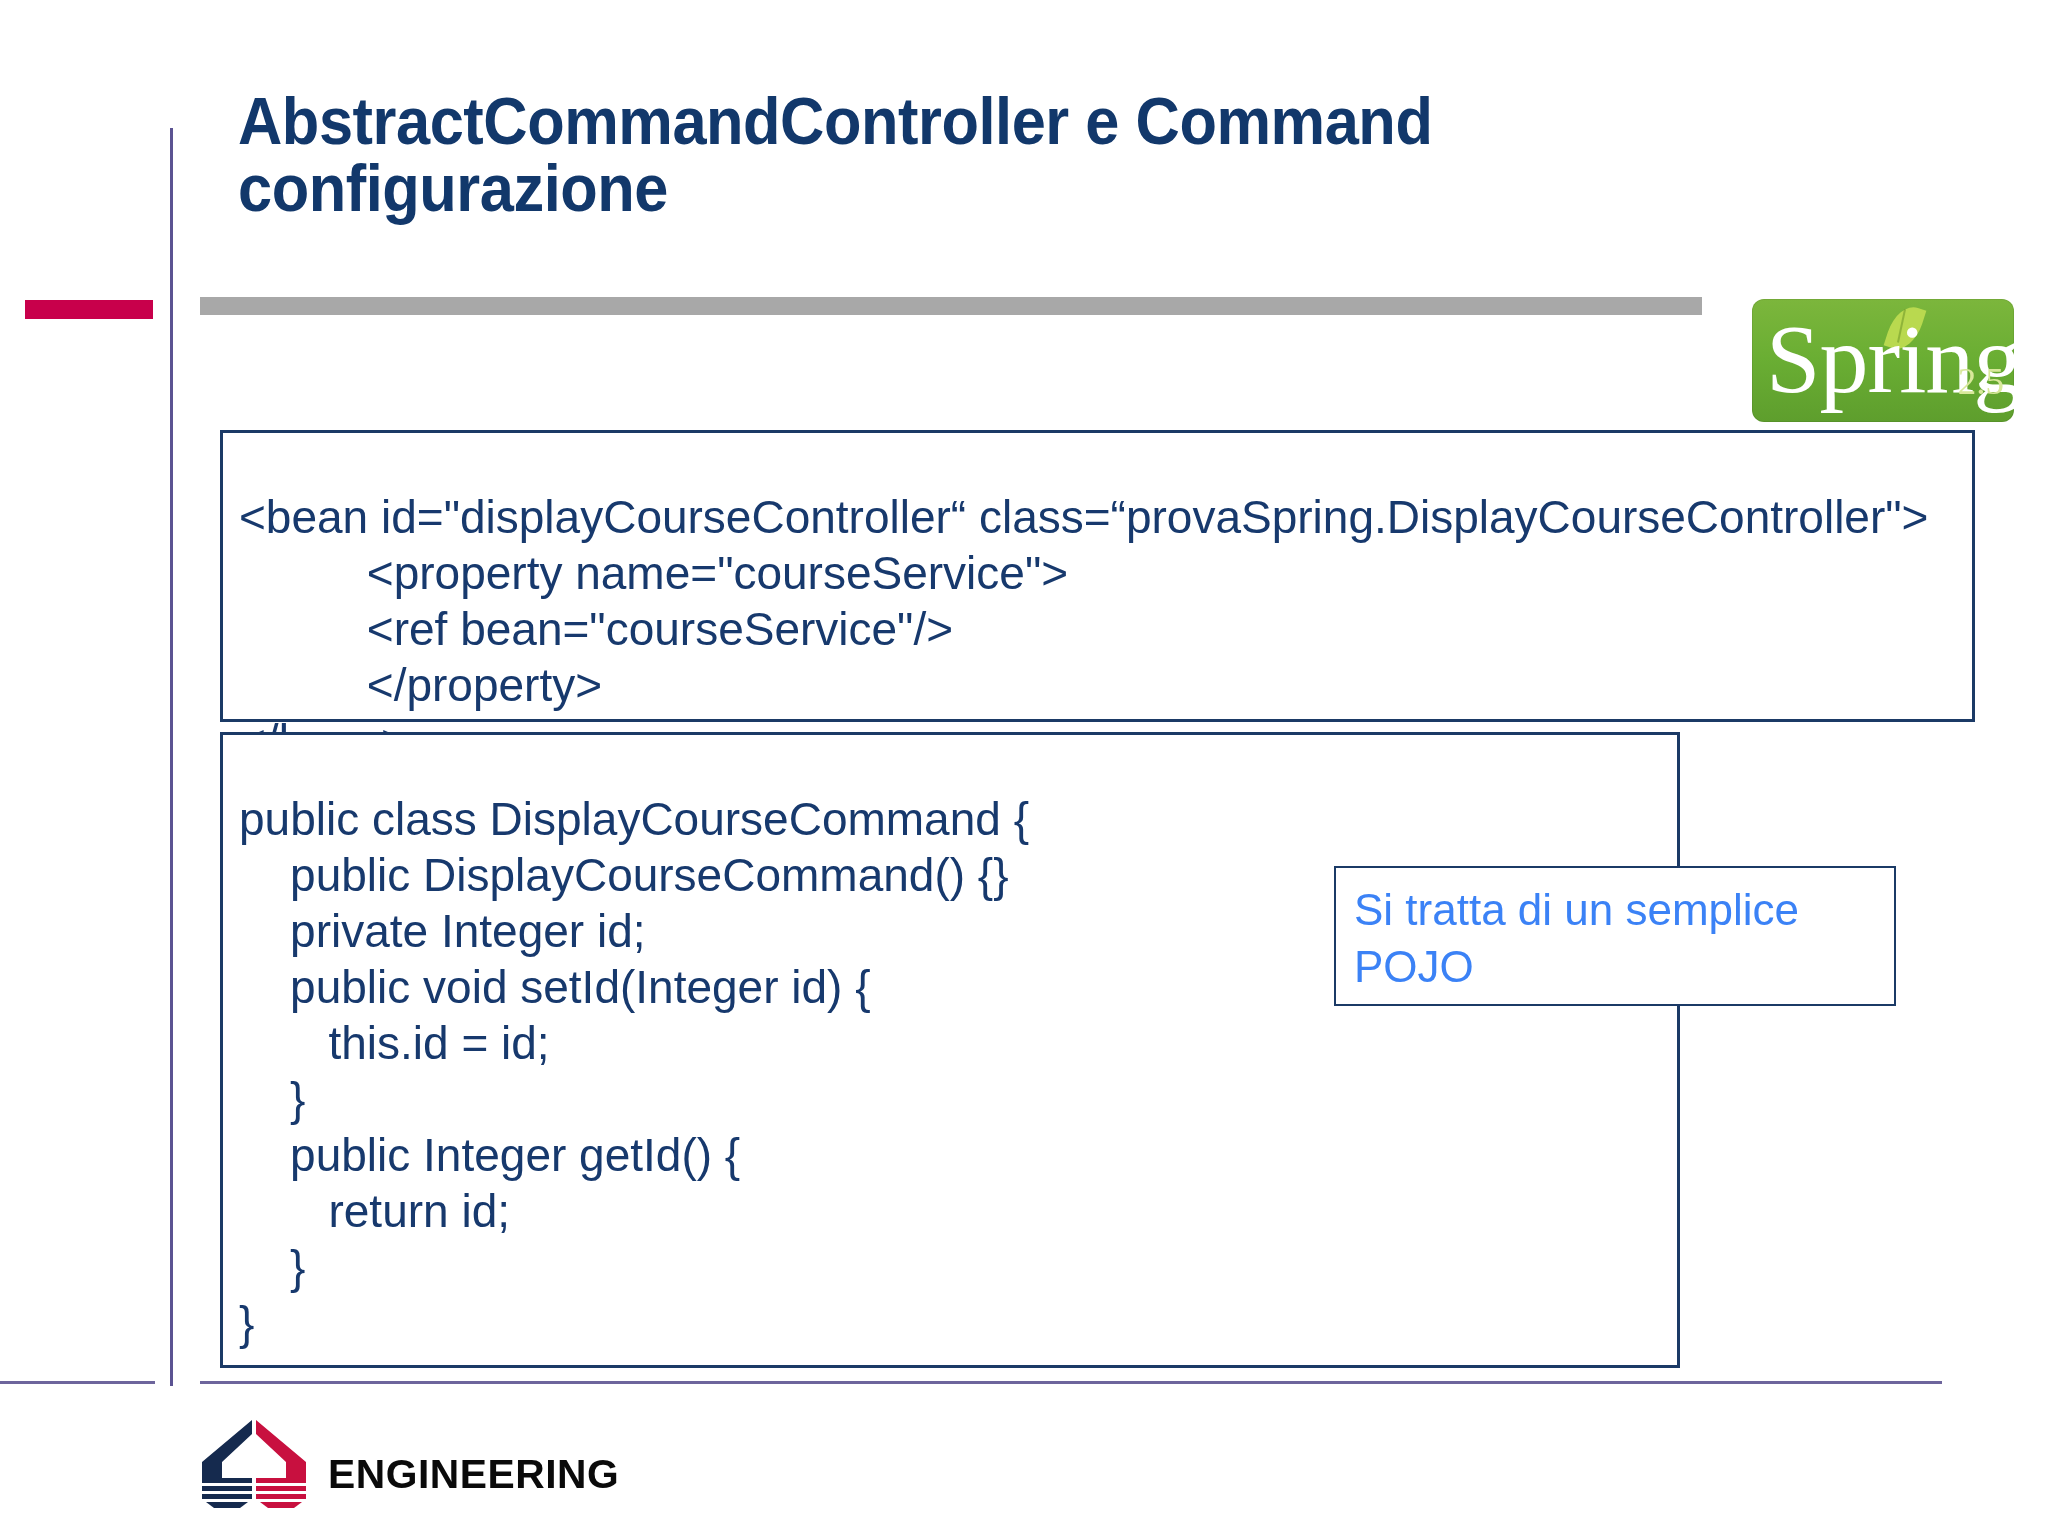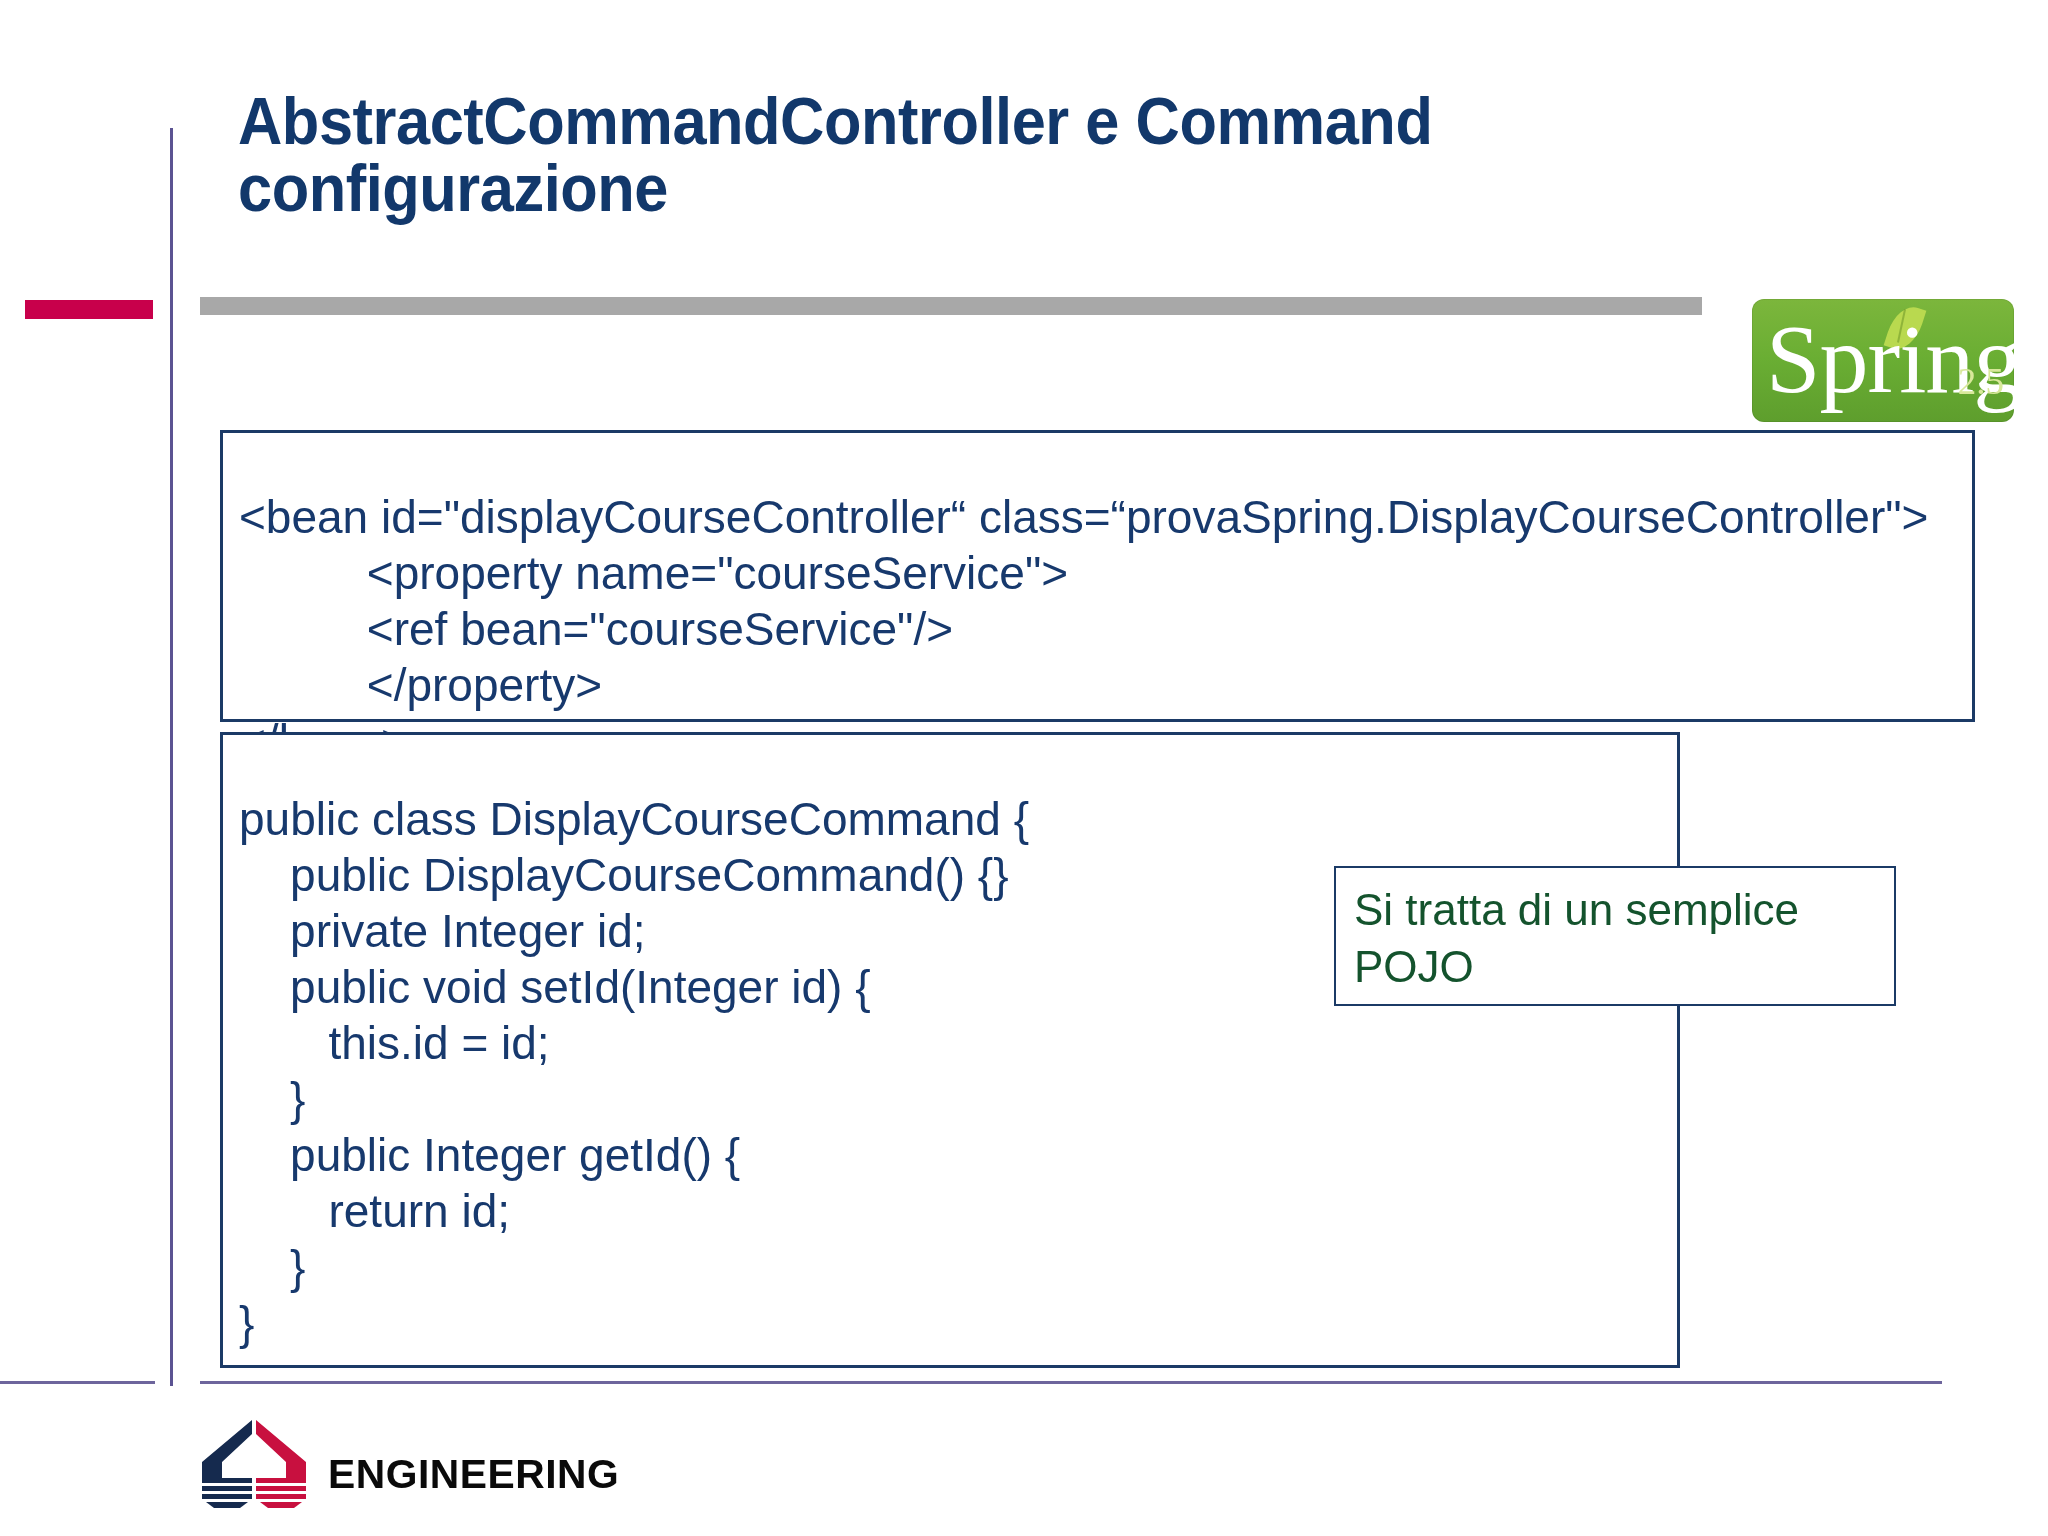--- a/index.html
+++ b/index.html
@@ -169,21 +169,21 @@
     height: 140px;
     border: 2px solid #1b3a66;
     box-sizing: border-box;
     background: #ffffff;
   }
   .callout-text {
     position: absolute;
     left: 18px;
     top: 13px;
     width: 530px;
-    color: #14532d;
+    color: #3b82f6;
     font-family: "Liberation Sans", "DejaVu Sans", sans-serif;
     font-size: 44px;
     line-height: 57px;
   }
 
   
   .footer-rule {
     position: absolute;
     left: 200px;
     top: 1381px;

